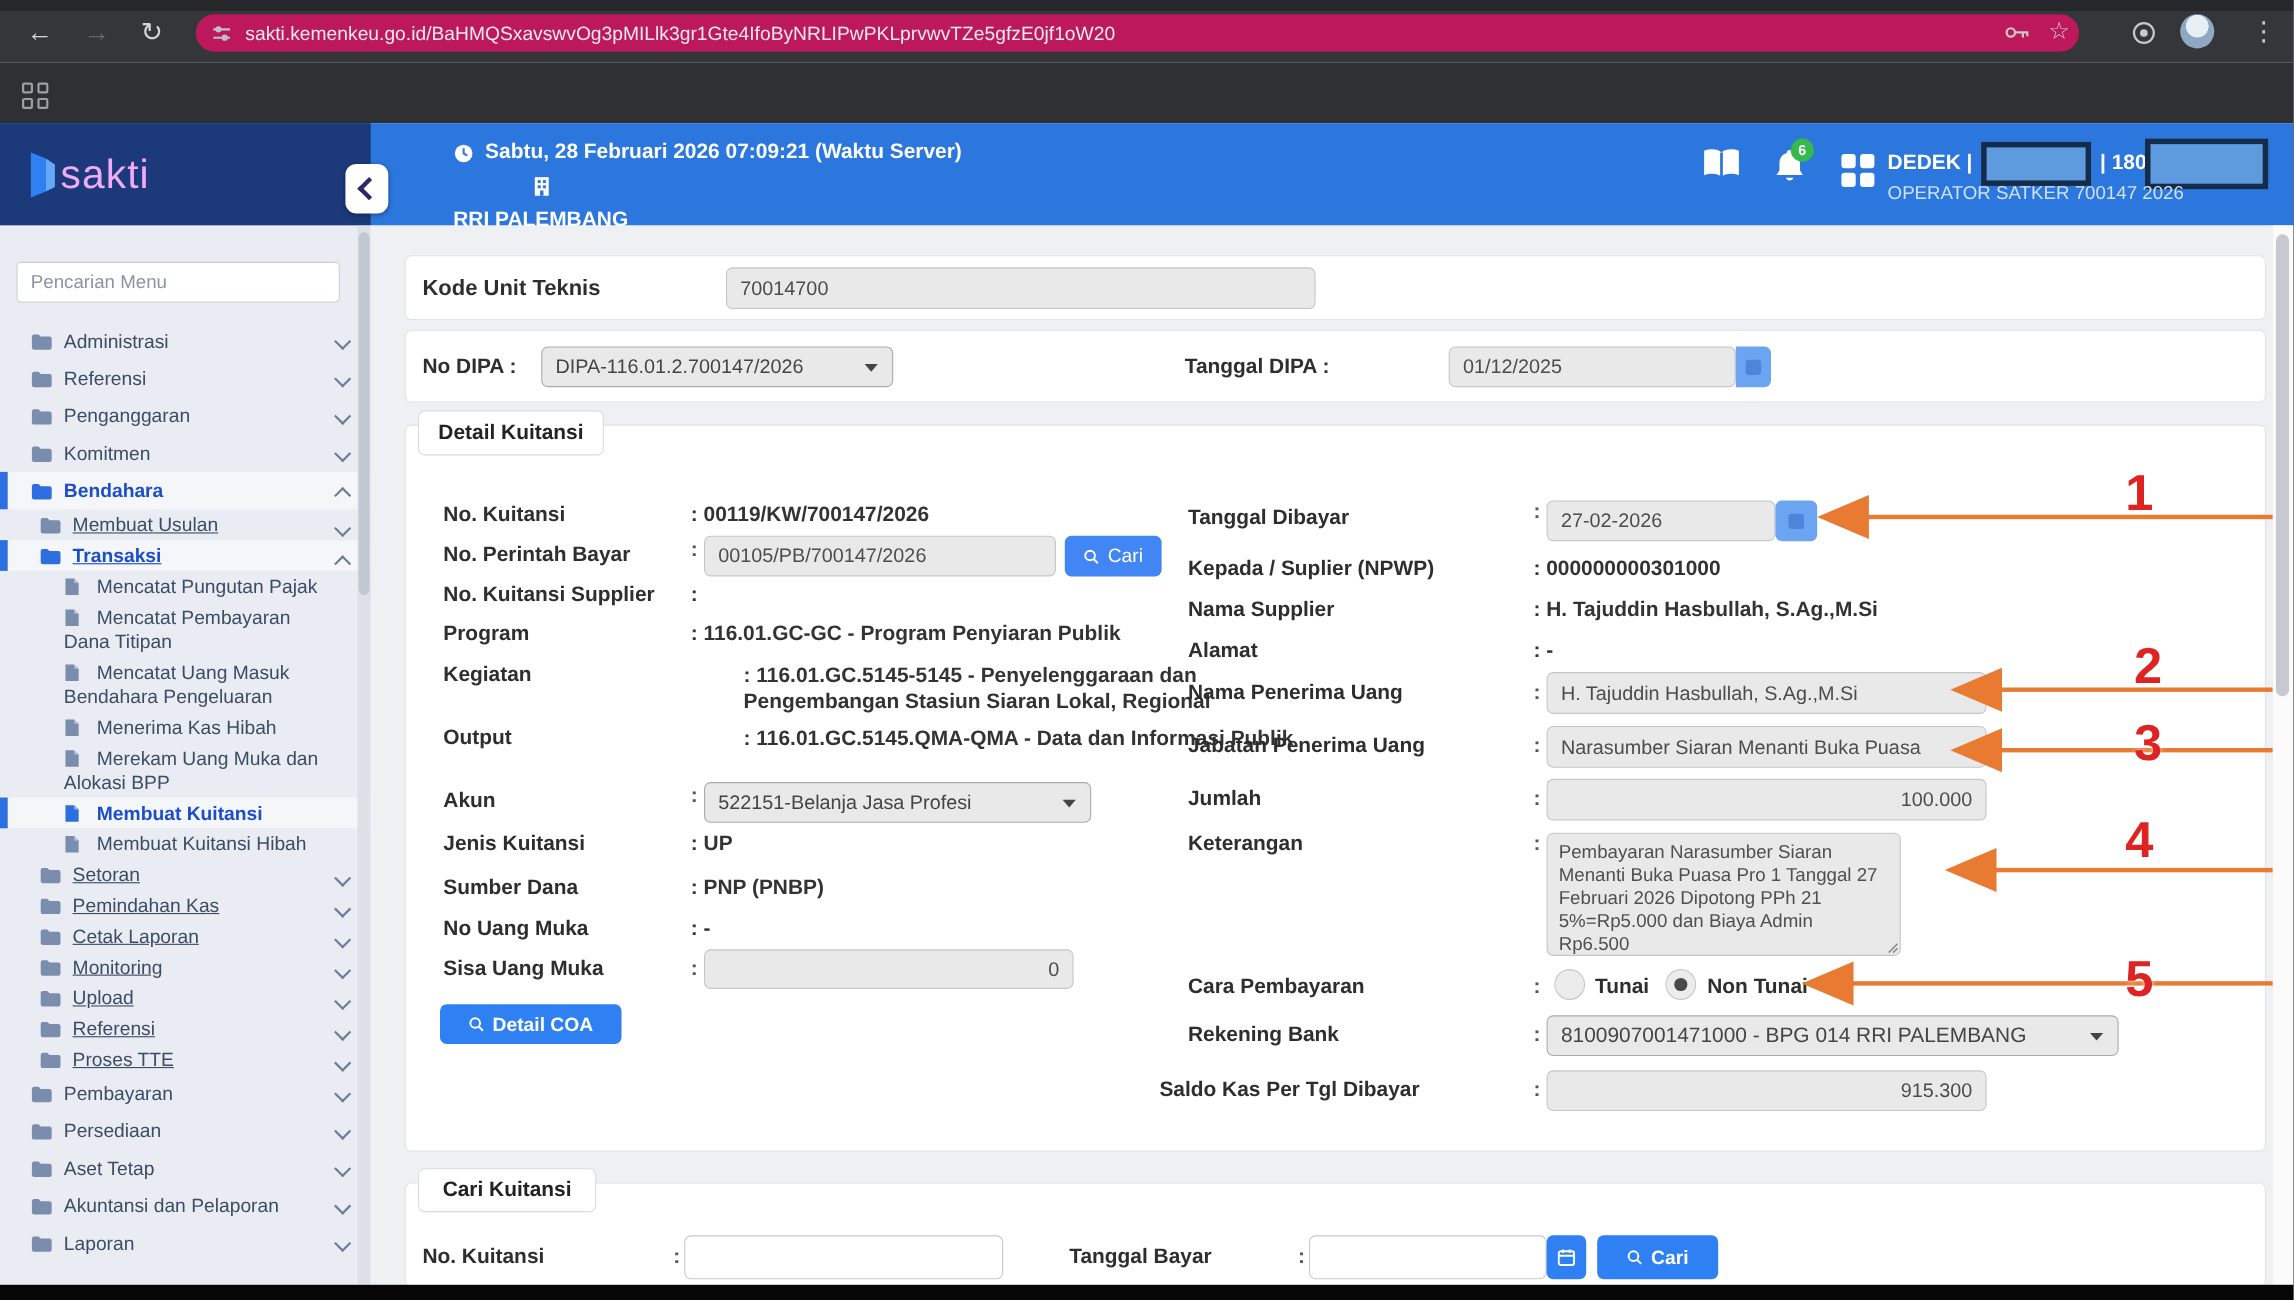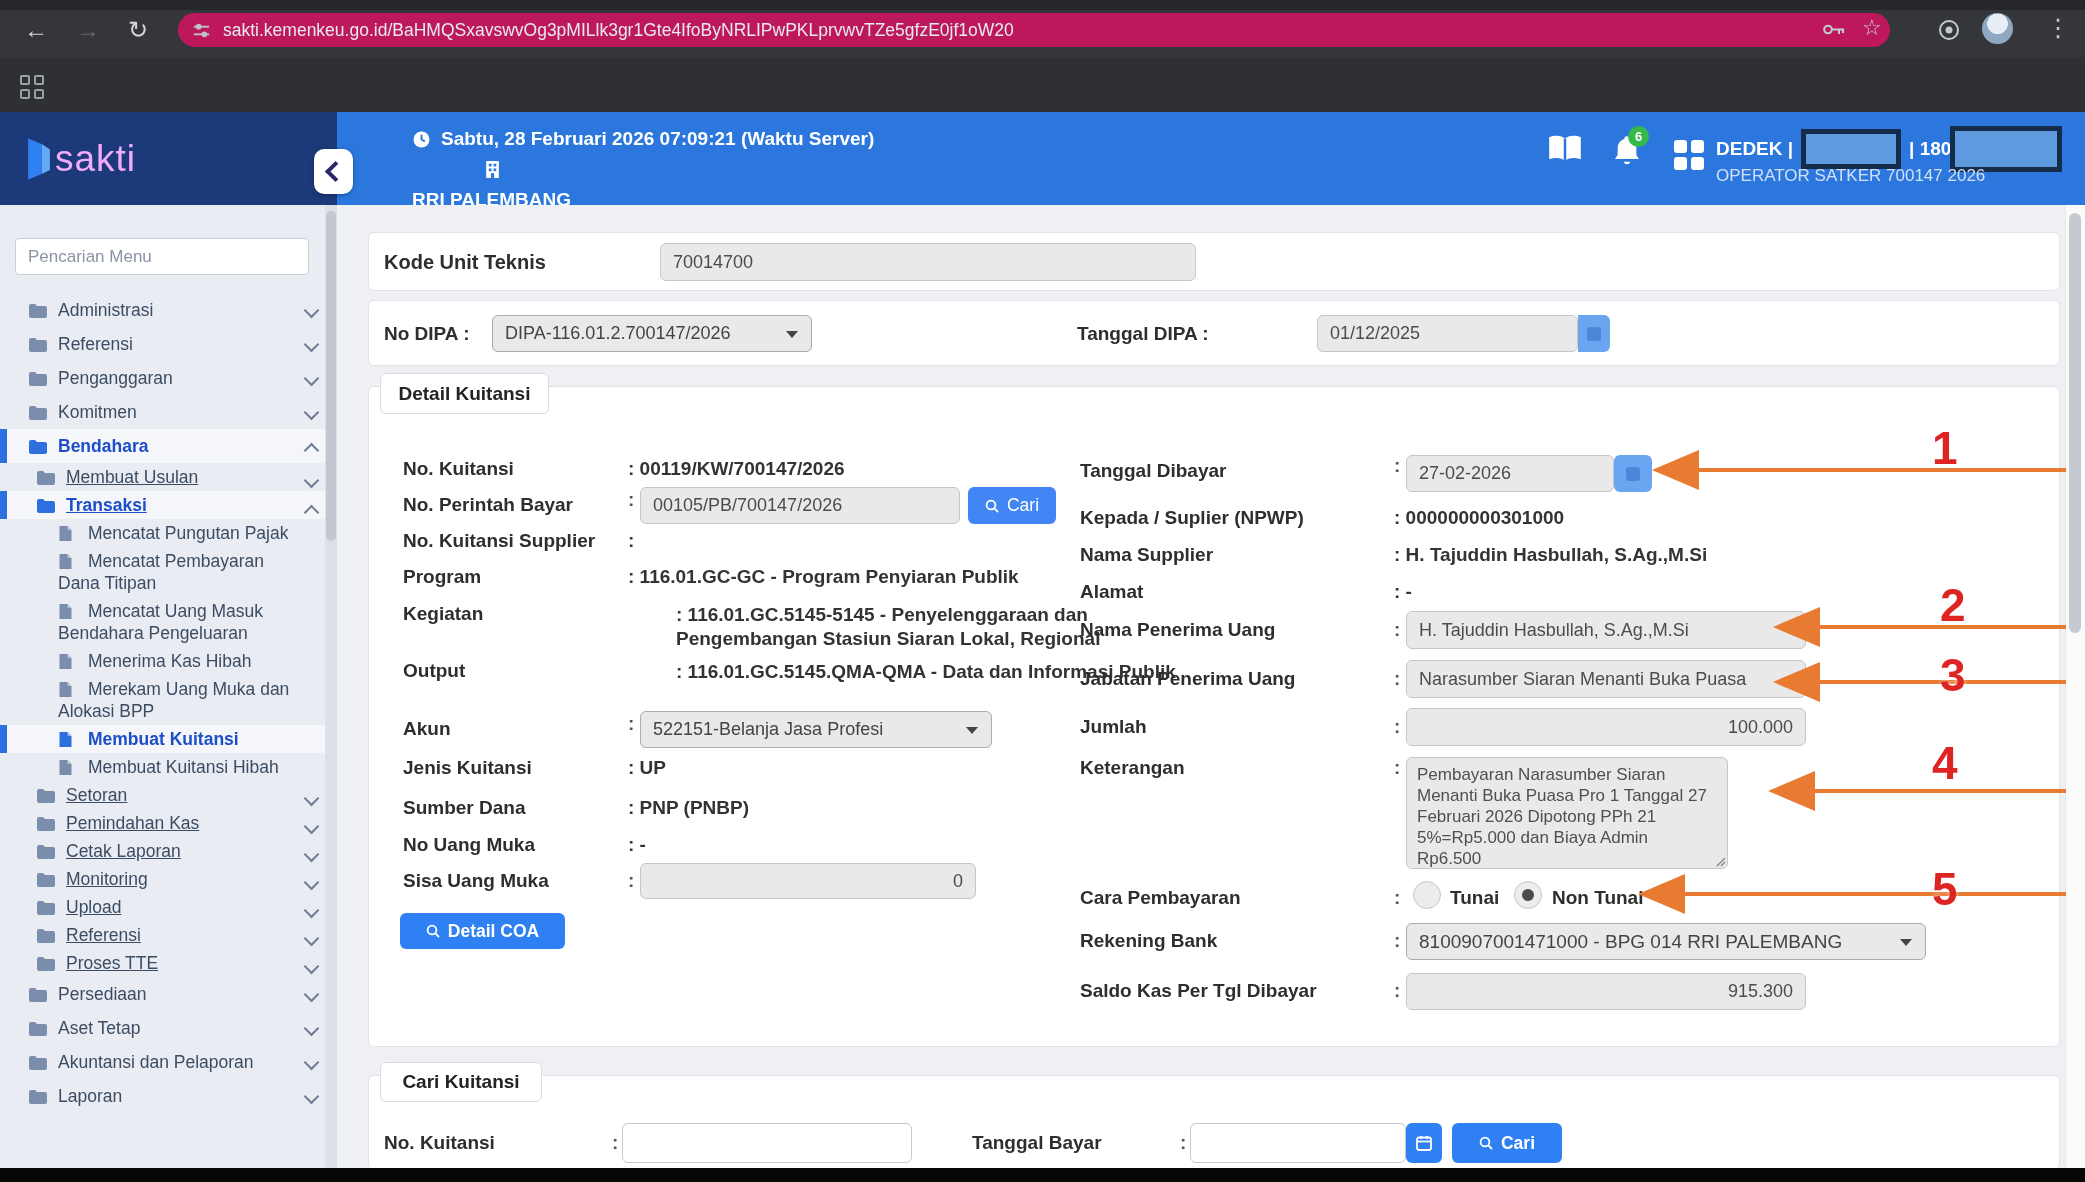--- a/index.html
+++ b/index.html
@@ -307,20 +307,23 @@
               <path d="M1 3 q0-2 2-2 h4 l2 2 h8 q2 0 2 2 v8 q0 2-2 2 H3 q-2 0-2-2 Z" fill="currentColor"></path>
             </svg></span><span>Upload</span><span class="sb-ch down"></span></div>
         <div class="sb-item lvl1"><span class="sb-bar"></span><span class="sb-ic"><svg width="20" height="16" viewBox="0 0 20 16">
               <path d="M1 3 q0-2 2-2 h4 l2 2 h8 q2 0 2 2 v8 q0 2-2 2 H3 q-2 0-2-2 Z" fill="currentColor"></path>
             </svg></span><span>Referensi</span><span class="sb-ch down"></span></div>
         <div class="sb-item lvl1"><span class="sb-bar"></span><span class="sb-ic"><svg width="20" height="16" viewBox="0 0 20 16">
               <path d="M1 3 q0-2 2-2 h4 l2 2 h8 q2 0 2 2 v8 q0 2-2 2 H3 q-2 0-2-2 Z" fill="currentColor"></path>
             </svg></span><span>Proses TTE</span><span class="sb-ch down"></span></div>
         <div class="sb-item lvl0"><span class="sb-bar"></span><span class="sb-ic"><svg width="20" height="16" viewBox="0 0 20 16">
               <path d="M1 3 q0-2 2-2 h4 l2 2 h8 q2 0 2 2 v8 q0 2-2 2 H3 q-2 0-2-2 Z" fill="currentColor"></path>
+            </svg></span><span>Pembayaran</span><span class="sb-ch down"></span></div>
+        <div class="sb-item lvl0"><span class="sb-bar"></span><span class="sb-ic"><svg width="20" height="16" viewBox="0 0 20 16">
+              <path d="M1 3 q0-2 2-2 h4 l2 2 h8 q2 0 2 2 v8 q0 2-2 2 H3 q-2 0-2-2 Z" fill="currentColor"></path>
             </svg></span><span>Persediaan</span><span class="sb-ch down"></span></div>
         <div class="sb-item lvl0"><span class="sb-bar"></span><span class="sb-ic"><svg width="20" height="16" viewBox="0 0 20 16">
               <path d="M1 3 q0-2 2-2 h4 l2 2 h8 q2 0 2 2 v8 q0 2-2 2 H3 q-2 0-2-2 Z" fill="currentColor"></path>
             </svg></span><span>Aset Tetap</span><span class="sb-ch down"></span></div>
         <div class="sb-item lvl0"><span class="sb-bar"></span><span class="sb-ic"><svg width="20" height="16" viewBox="0 0 20 16">
               <path d="M1 3 q0-2 2-2 h4 l2 2 h8 q2 0 2 2 v8 q0 2-2 2 H3 q-2 0-2-2 Z" fill="currentColor"></path>
             </svg></span><span>Akuntansi dan Pelaporan</span><span class="sb-ch down"></span></div>
         <div class="sb-item lvl0"><span class="sb-bar"></span><span class="sb-ic"><svg width="20" height="16" viewBox="0 0 20 16">
               <path d="M1 3 q0-2 2-2 h4 l2 2 h8 q2 0 2 2 v8 q0 2-2 2 H3 q-2 0-2-2 Z" fill="currentColor"></path>
             </svg></span><span>Laporan</span><span class="sb-ch down"></span></div>
@@ -449,21 +452,21 @@
     <span class="flabel" style="left:1113px;top:682px;">Tunai</span>
     <span class="radio checked" style="left:1177px;top:676px;"></span>
     <span class="flabel" style="left:1215px;top:682px;">Non Tunai</span>
 
     <span class="flabel" style="left:743px;top:725px;">Rekening Bank</span>
     <span class="colon" style="left:1057px;top:725px;">:</span>
     <div class="gselect" style="left:1069px;top:718px;width:520px;height:37px;font-size:19px;">
       <span>8100907001471000 - BPG 014 RRI PALEMBANG</span>
     </div>
 
-    <span class="flabel" style="left:743px;top:775px;">Saldo Kas Per Tgl Dibayar</span>
+    <span class="flabel" style="left:717px;top:775px;">Saldo Kas Per Tgl Dibayar</span>
     <span class="colon" style="left:1057px;top:775px;">:</span>
     <input class="ginput tr" style="left: 1069px; top: 768px; width: 400px; height: 37px;" readonly="" value="915.300">
 
     <div class="card" style="left:31px;top:870px;width:1692px;height:95px;"></div>
     <div class="tab" style="left:43px;top:857px;width:160px;height:38px;">Cari Kuitansi</div>
     <span class="flabel" style="left:47px;top:927px;">No. Kuitansi</span>
     <span class="colon" style="left:275px;top:927px;">:</span>
     <input class="ginput white" style="left: 285px; top: 918px; width: 290px; height: 40px;">
     <span class="flabel" style="left:635px;top:927px;">Tanggal Bayar</span>
     <span class="colon" style="left:843px;top:927px;">:</span>

